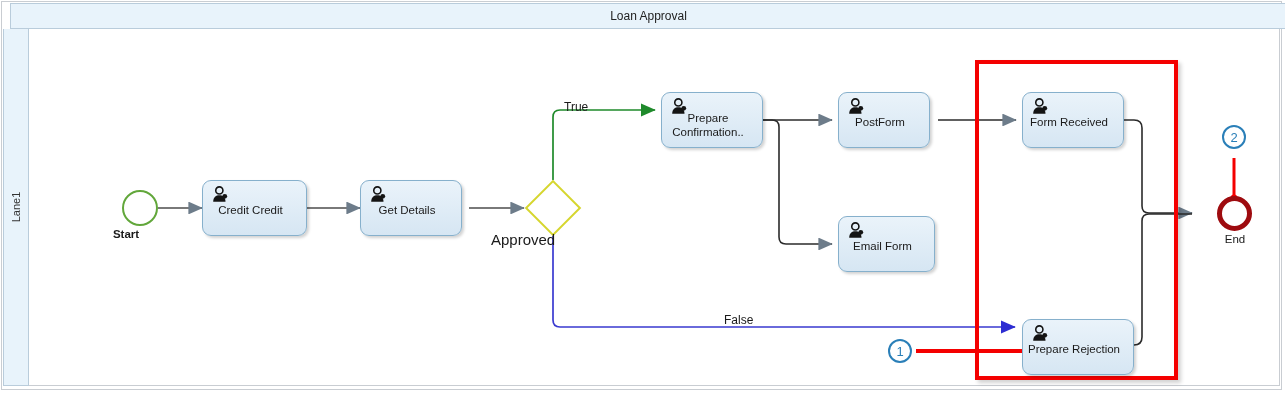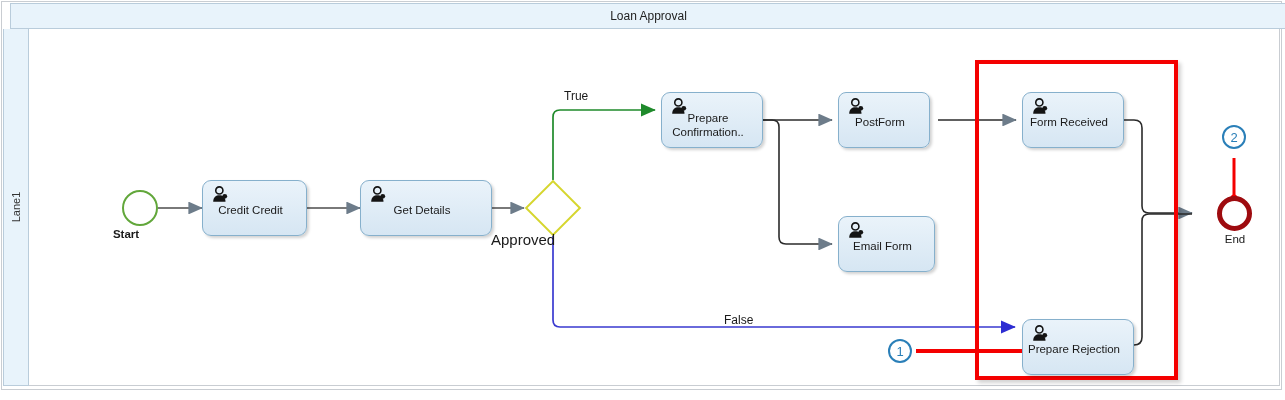--- a/index.html
+++ b/index.html
@@ -222,49 +222,49 @@
 
   <div class="task" style="left:202px; top:180px; width:105px; height:56px;">
     <svg class="person" viewBox="0 0 24 24">
       <circle cx="10" cy="6.5" r="4.3" fill="none" stroke="#141414" stroke-width="1.9"></circle>
       <path d="M2.6,20 C2.6,14.4 6.2,12.2 10,12.2 C13.8,12.2 17.4,14.4 17.4,20 Z" fill="#141414"></path>
       <circle cx="16.5" cy="13.6" r="2.9" fill="#141414"></circle>
     </svg>
     <div class="tlabel">Credit Credit</div>
   </div>
 
-  <div class="task" style="left:360px; top:180px; width:132px; height:56px;">
+  <div class="task" style="left:360px; top:180px; width:102px; height:56px;">
     <svg class="person" viewBox="0 0 24 24">
       <circle cx="10" cy="6.5" r="4.3" fill="none" stroke="#141414" stroke-width="1.9"></circle>
       <path d="M2.6,20 C2.6,14.4 6.2,12.2 10,12.2 C13.8,12.2 17.4,14.4 17.4,20 Z" fill="#141414"></path>
       <circle cx="16.5" cy="13.6" r="2.9" fill="#141414"></circle>
     </svg>
     <div class="tlabel">Get Details</div>
   </div>
 
   <div class="gateway" style="left:533px; top:188px; width:40px; height:40px;"></div>
   <div class="gw-caption" style="left:491px; top:231px;">Approved</div>
 
-  <div class="flow-label" style="left:564px; top:89px;">True</div>
+  <div class="flow-label" style="left:564px; top:100px;">True</div>
 
   <div class="flow-label" style="left:724px; top:313px;">False</div>
 
   <div class="task two-line" style="left:661px; top:92px; width:102px; height:56px;">
     <svg class="person" viewBox="0 0 24 24">
       <circle cx="10" cy="6.5" r="4.3" fill="none" stroke="#141414" stroke-width="1.9"></circle>
       <path d="M2.6,20 C2.6,14.4 6.2,12.2 10,12.2 C13.8,12.2 17.4,14.4 17.4,20 Z" fill="#141414"></path>
       <circle cx="16.5" cy="13.6" r="2.9" fill="#141414"></circle>
     </svg>
     <div class="tlabel">
       <span>Prepare</span><br>
       <span>Confirmation..</span>
     </div>
   </div>
 
-  <div class="task" style="left:838px; top:92px; width:92px; height:56px;border-radius:8px;">
+  <div class="task" style="left:838px; top:92px; width:92px; height:56px;">
     <svg class="person" viewBox="0 0 24 24">
       <circle cx="10" cy="6.5" r="4.3" fill="none" stroke="#141414" stroke-width="1.9"></circle>
       <path d="M2.6,20 C2.6,14.4 6.2,12.2 10,12.2 C13.8,12.2 17.4,14.4 17.4,20 Z" fill="#141414"></path>
       <circle cx="16.5" cy="13.6" r="2.9" fill="#141414"></circle>
     </svg>
     <div class="tlabel">PostForm</div>
   </div>
 
   <div class="task" style="left:838px; top:216px; width:97px; height:56px;">
     <svg class="person" viewBox="0 0 24 24">

